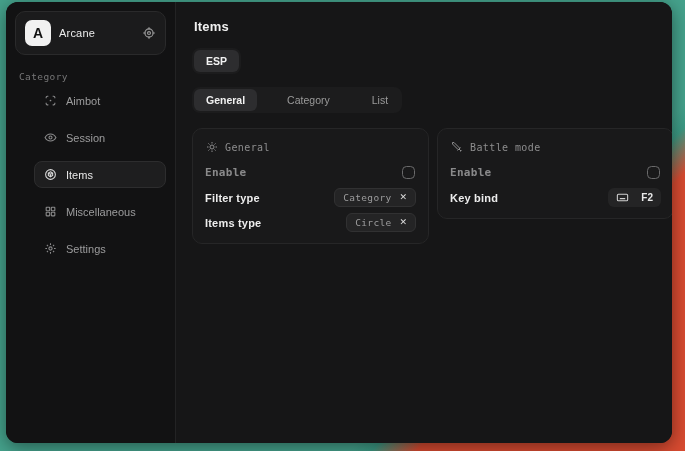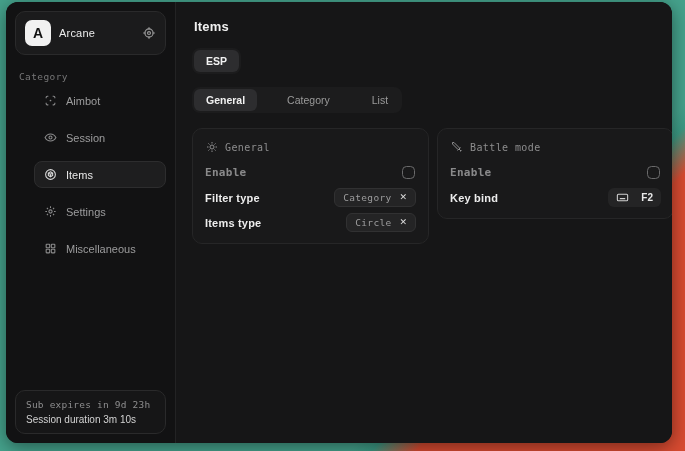--- a/index.html
+++ b/index.html
@@ -160,45 +160,41 @@
             <circle cx="12" cy="12" r="9"></circle>
             <path d="M12 7l4 2.3v4.6L12 16.2 8 13.9V9.3L12 7zM8 9.3l4 2.3 4-2.3M12 11.6v4.6"></path>
           </svg>
         </span>
         <span>Items</span>
       </div>
 
       <div class="nav-item">
         <span class="svg-icon">
           <svg width="13" height="13" viewBox="0 0 24 24" fill="none" stroke="currentColor" stroke-width="2">
-            <circle cx="12" cy="12" r="3"></circle>
-            <path d="M12 2.5v3M12 18.5v3M2.5 12h3M18.5 12h3M5.3 5.3l2.1 2.1M16.6 16.6l2.1 2.1M18.7 5.3l-2.1 2.1M7.4 16.6l-2.1 2.1"></path>
-          </svg>
-        </span>
-        <span>Settings</span>
-      </div>
-
-      <div class="nav-item">
-        <span class="svg-icon">
-          <svg width="13" height="13" viewBox="0 0 24 24" fill="none" stroke="currentColor" stroke-width="2">
             <rect x="4" y="4" width="6.5" height="6.5" rx="1"></rect>
             <rect x="13.5" y="4" width="6.5" height="6.5" rx="1"></rect>
             <rect x="4" y="13.5" width="6.5" height="6.5" rx="1"></rect>
             <rect x="13.5" y="13.5" width="6.5" height="6.5" rx="1"></rect>
           </svg>
         </span>
         <span>Miscellaneous</span>
       </div>
 
+      <div class="nav-item">
+        <span class="svg-icon">
+          <svg width="13" height="13" viewBox="0 0 24 24" fill="none" stroke="currentColor" stroke-width="2">
+            <circle cx="12" cy="12" r="3"></circle>
+            <path d="M12 2.5v3M12 18.5v3M2.5 12h3M18.5 12h3M5.3 5.3l2.1 2.1M16.6 16.6l2.1 2.1M18.7 5.3l-2.1 2.1M7.4 16.6l-2.1 2.1"></path>
+          </svg>
+        </span>
+        <span>Settings</span>
+      </div>
+
     </nav>
 
-    <div class="sidebar-footer">
-      <div class="sub-expires mono">Sub expires in 9d 23h</div>
-      <div class="session-duration">Session duration 3m 10s</div>
-    </div>
 
   </aside>
 
   <main class="main">
 
     <h1 class="page-title">Items</h1>
 
     <div class="tab-group">
       <div class="tab active">ESP</div>
     </div>

